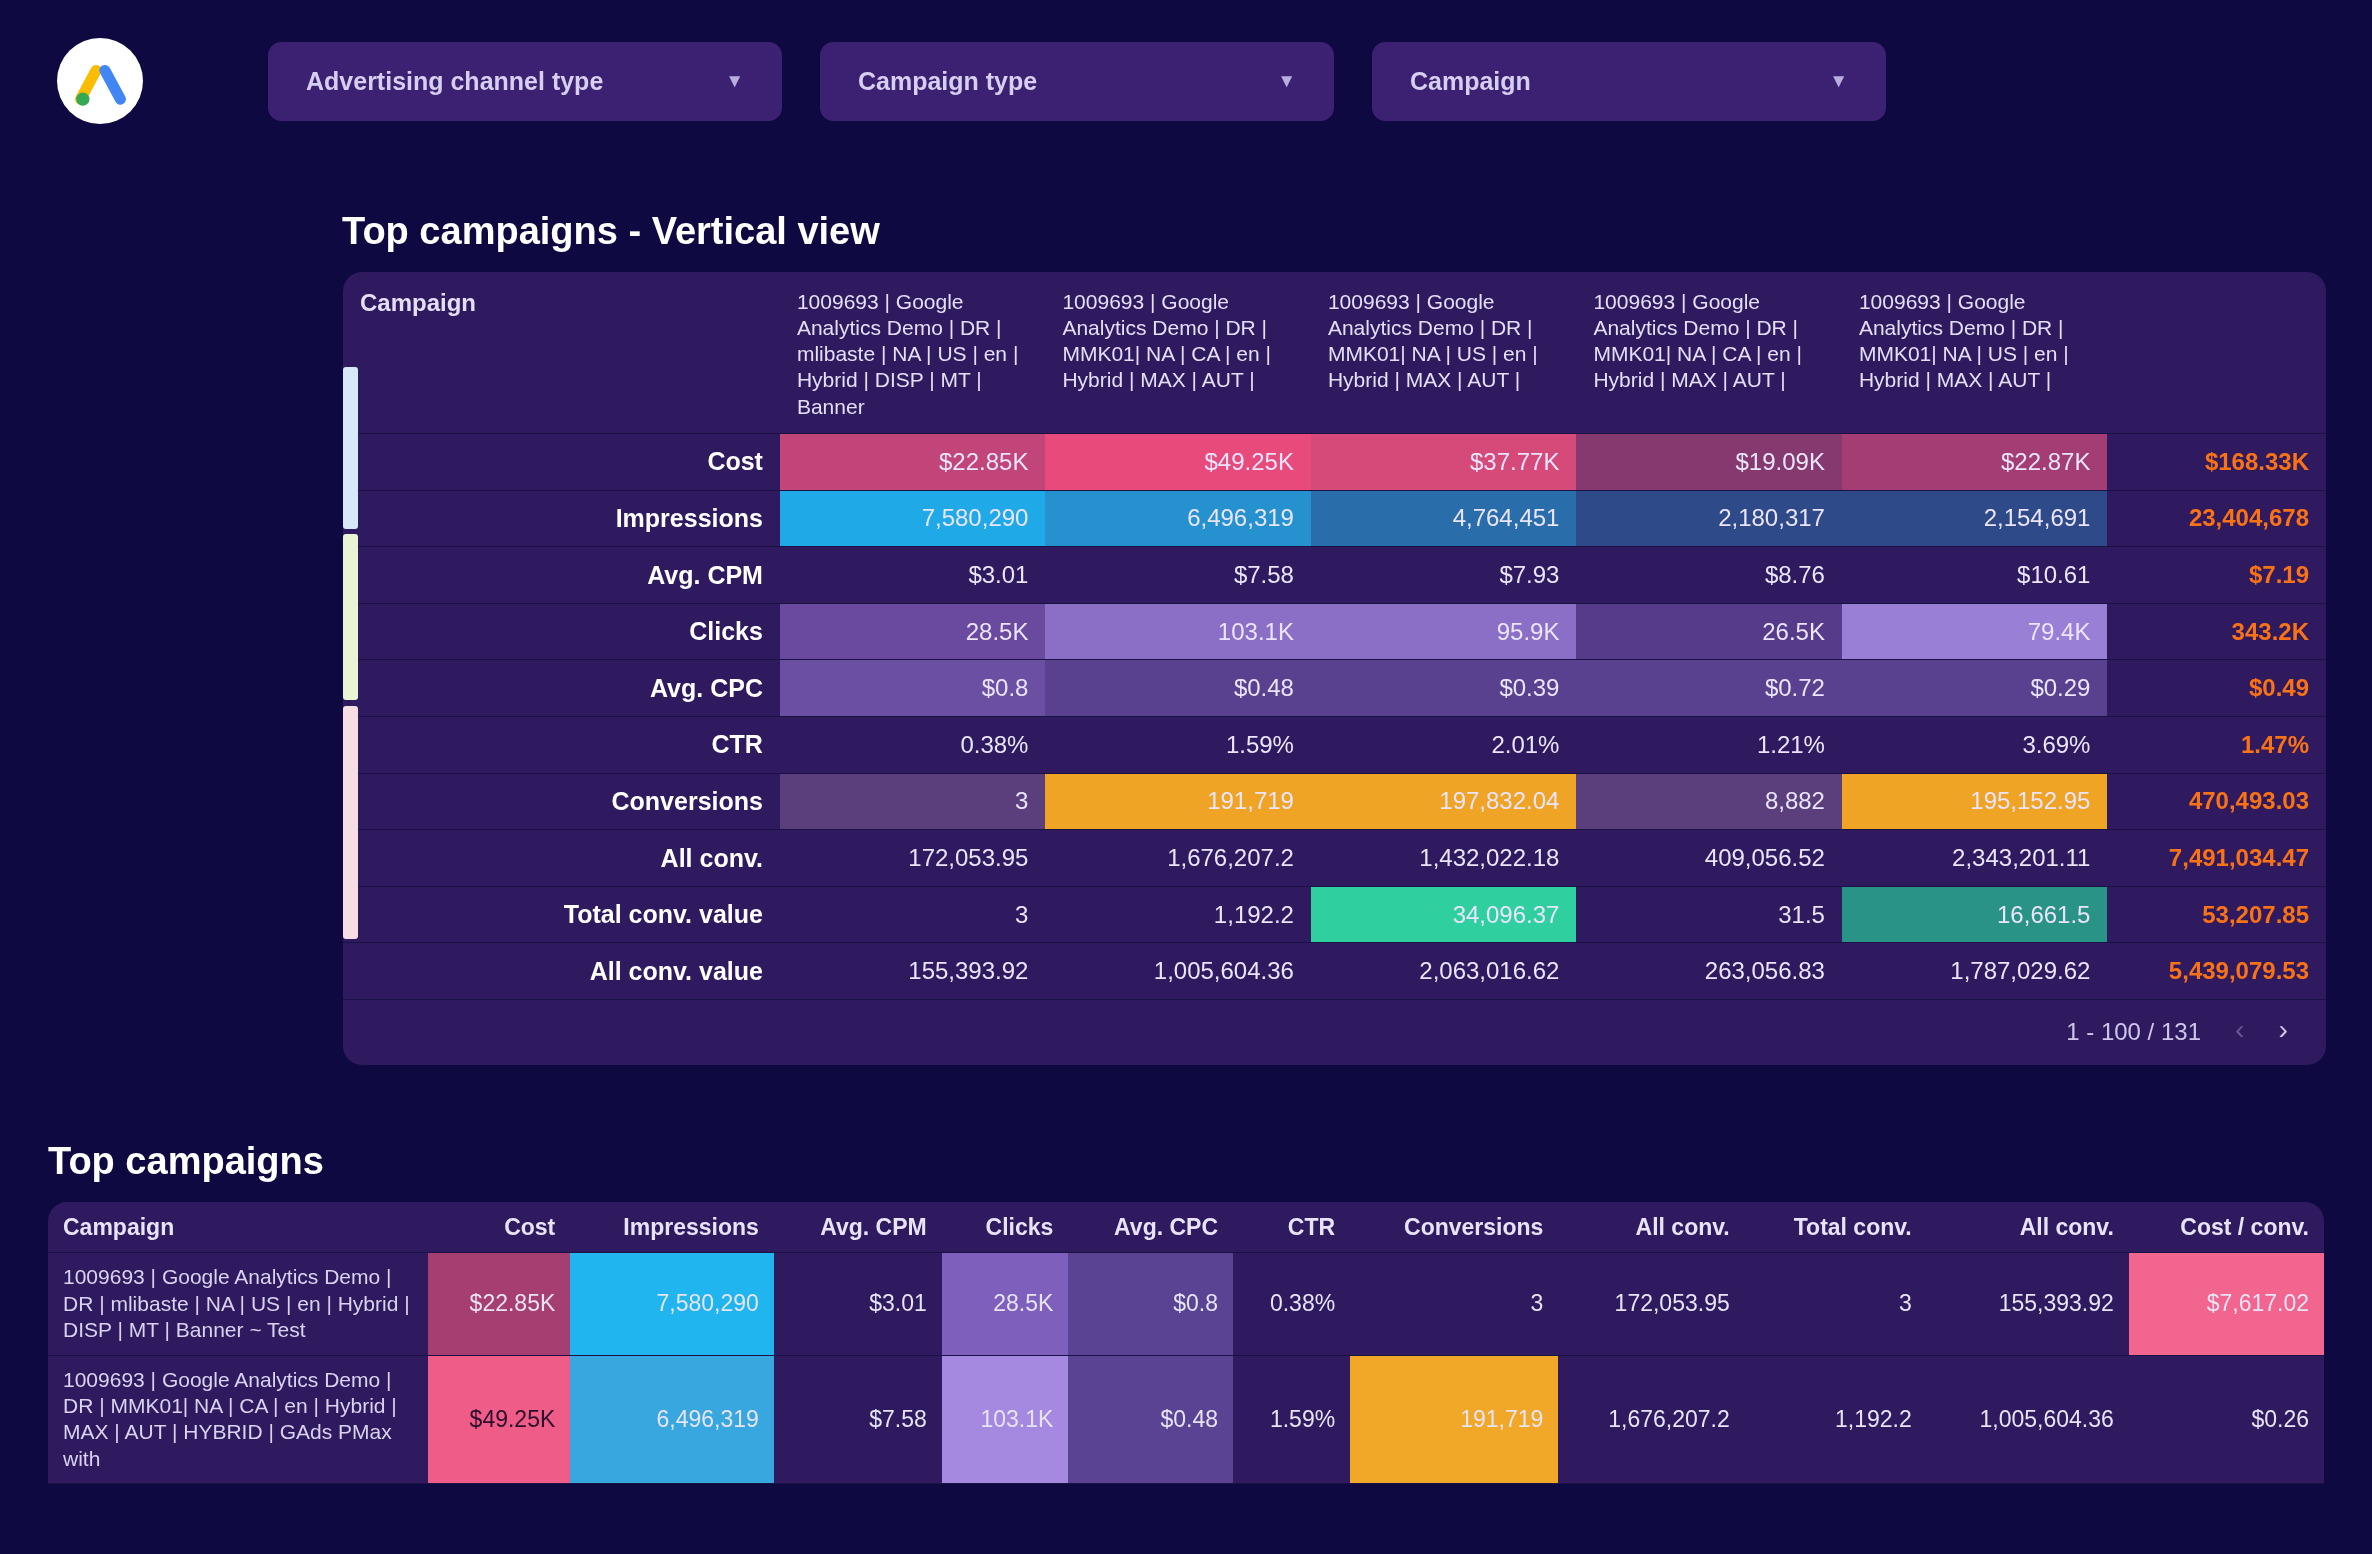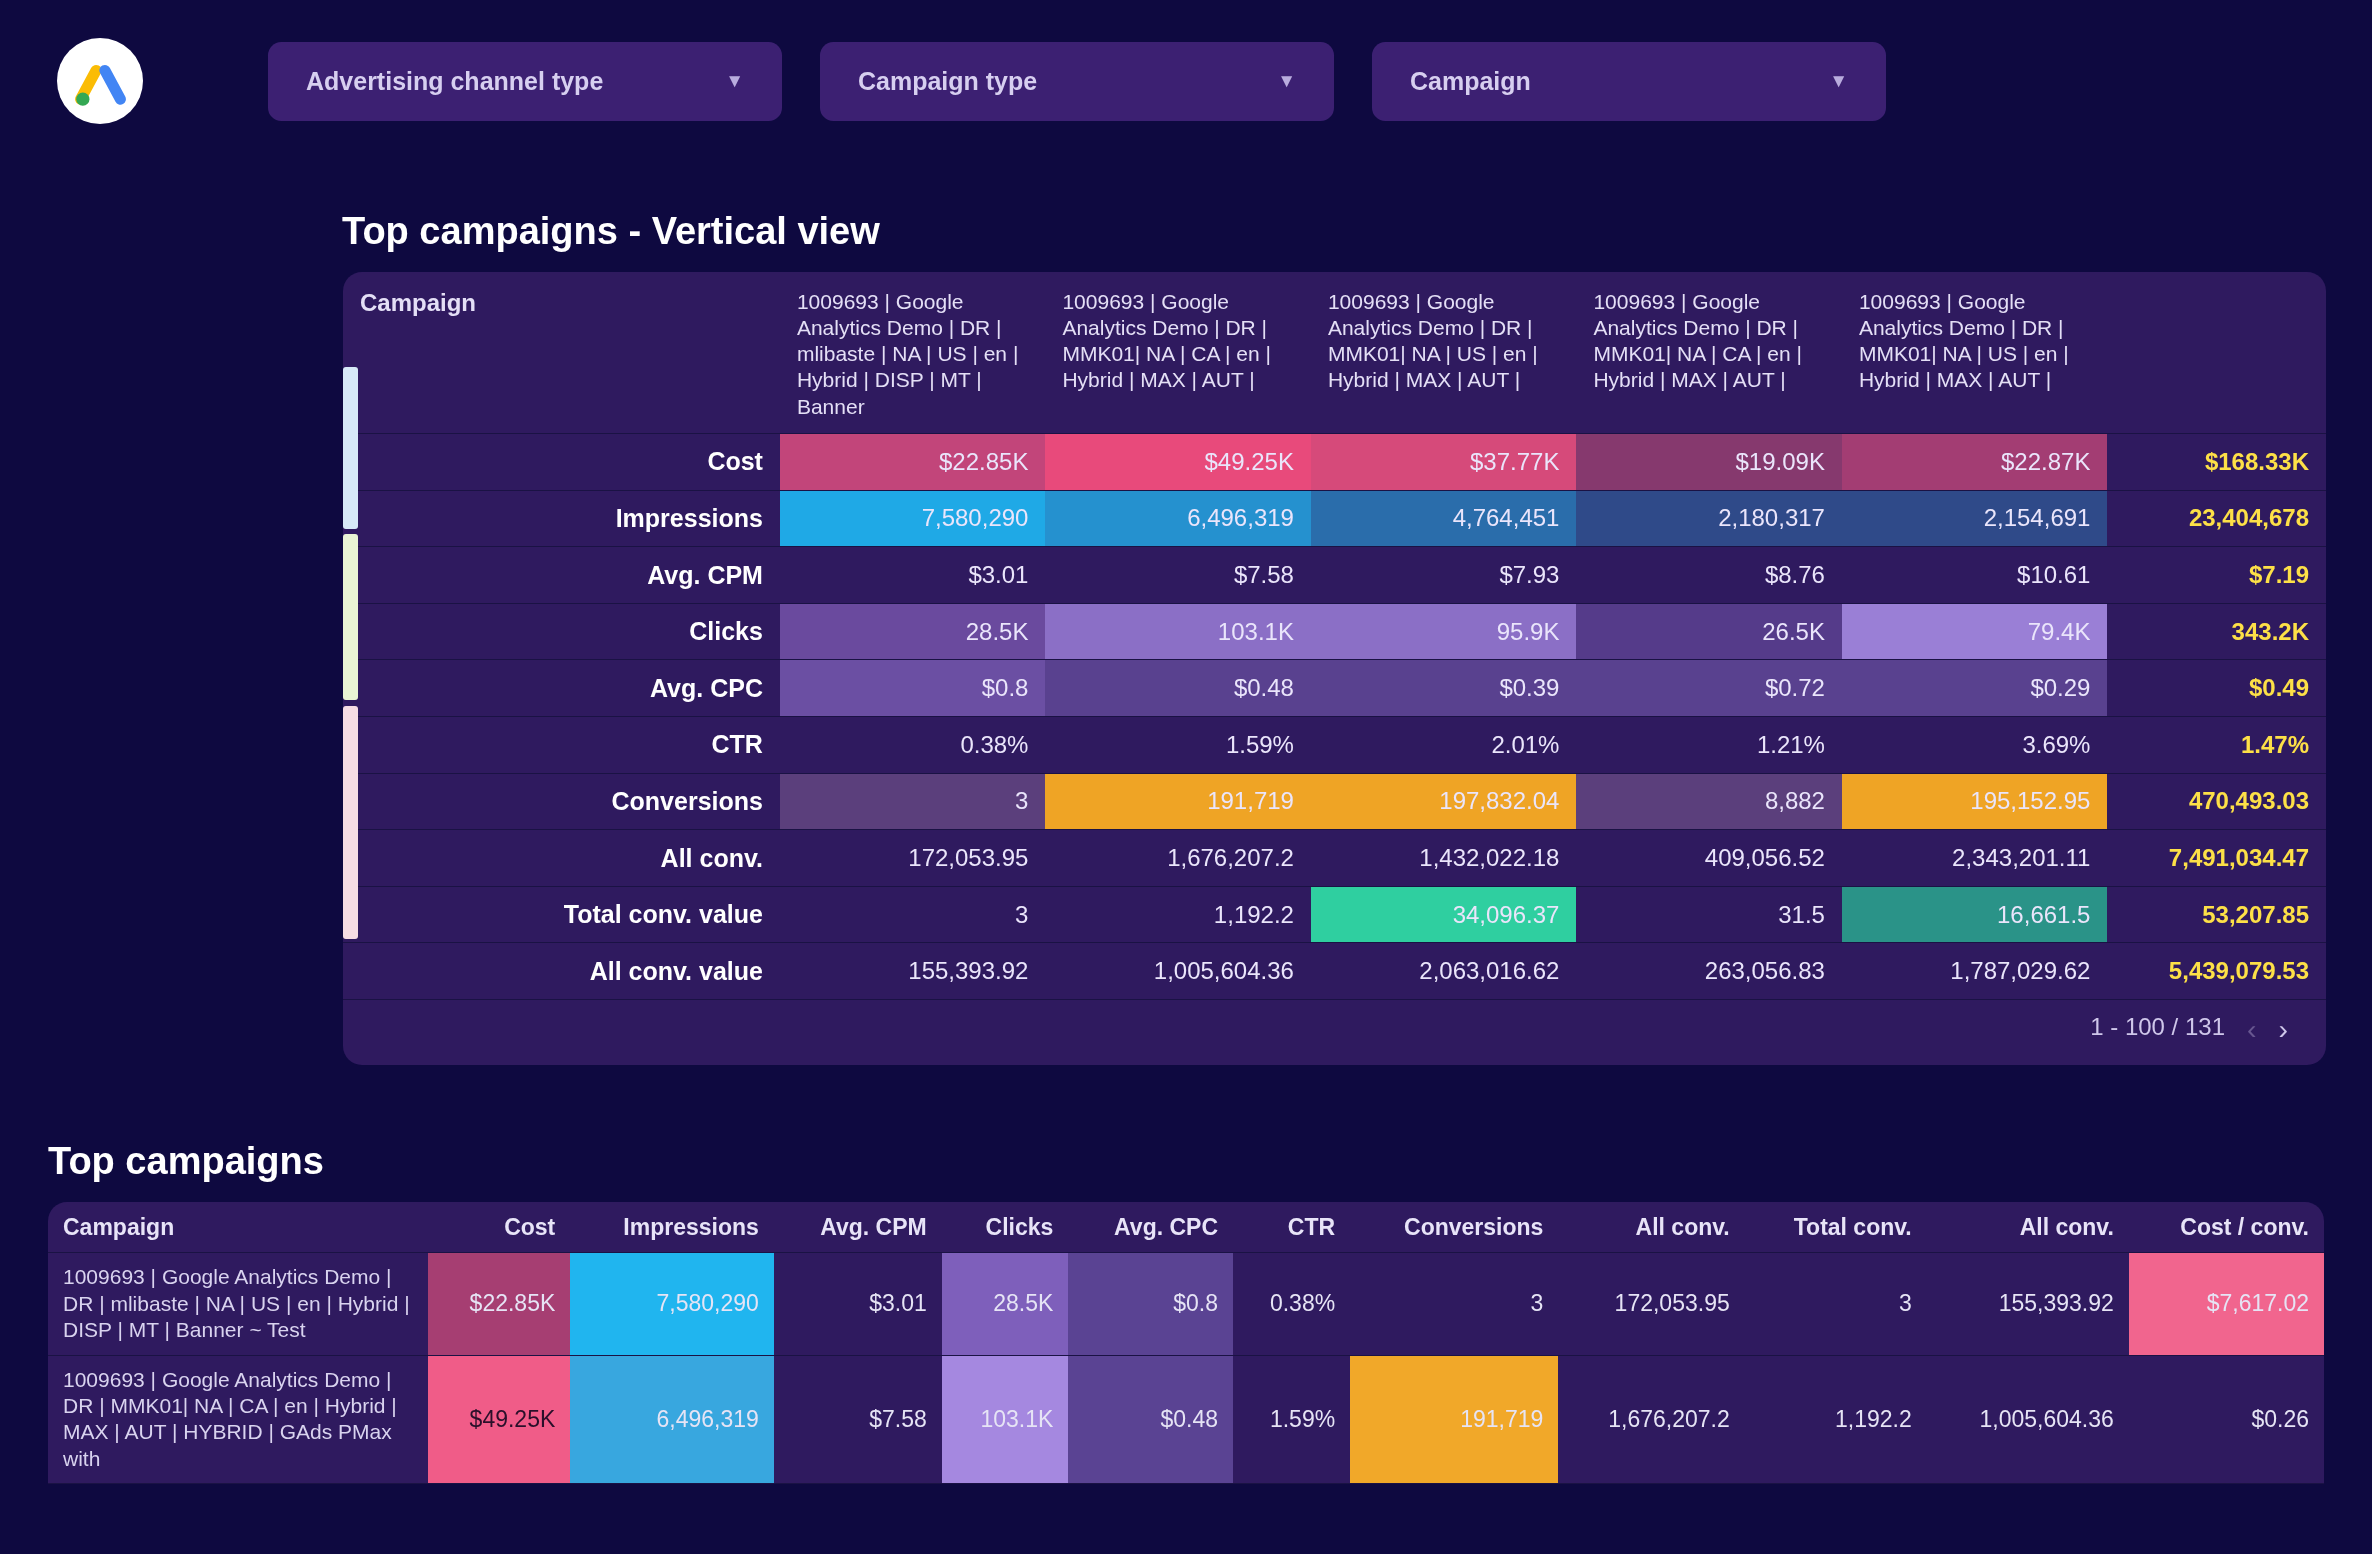--- a/index.html
+++ b/index.html
@@ -61,22 +61,22 @@
   .vtable thead th.colh { font-size:21px; line-height:1.25; font-weight:400; width:254px; }
   .vtable thead th.lastcol { width:209px; }
   .vtable tbody th.rowh {
     text-align:right; font-weight:700; color:#fff; width:418px;
     border-bottom:1px solid #1a1244; font-size:25px;
   }
   .vtable tbody td {
     text-align:right; color:#eae5fb;
     border-bottom:1px solid #1a1244;
   }
-  .vtable tbody td.total { font-weight:700; color:#fde047;padding-left:10px; }
-  .pager { display:flex; justify-content:flex-end; align-items:flex-start; gap:22px; padding:13.3px 38px 19px 0; color:#cfc7ea; font-size:24px;}
+  .vtable tbody td.total { font-weight:700; color:#f97316;padding-left:10px; }
+  .pager { display:flex; justify-content:flex-end; align-items:flex-end; gap:34px; padding:13.3px 38px 19px 0; color:#cfc7ea; font-size:24px;}
   .pager .arrow { font-size:28.5px; color:#cfc7ea; cursor:pointer;}
   .pager .arrow.dis { opacity:.35; }
 
   
   .c-pink1 { background:#c2457a; }
   .c-pink2 { background:#e84a7b; }
   .c-pink3 { background:#d64a7a; }
   .c-pink4 { background:#86396e; }
   .c-pink5 { background:#a33d73; }
   .c-blue1 { background:#1fa9e6; }

